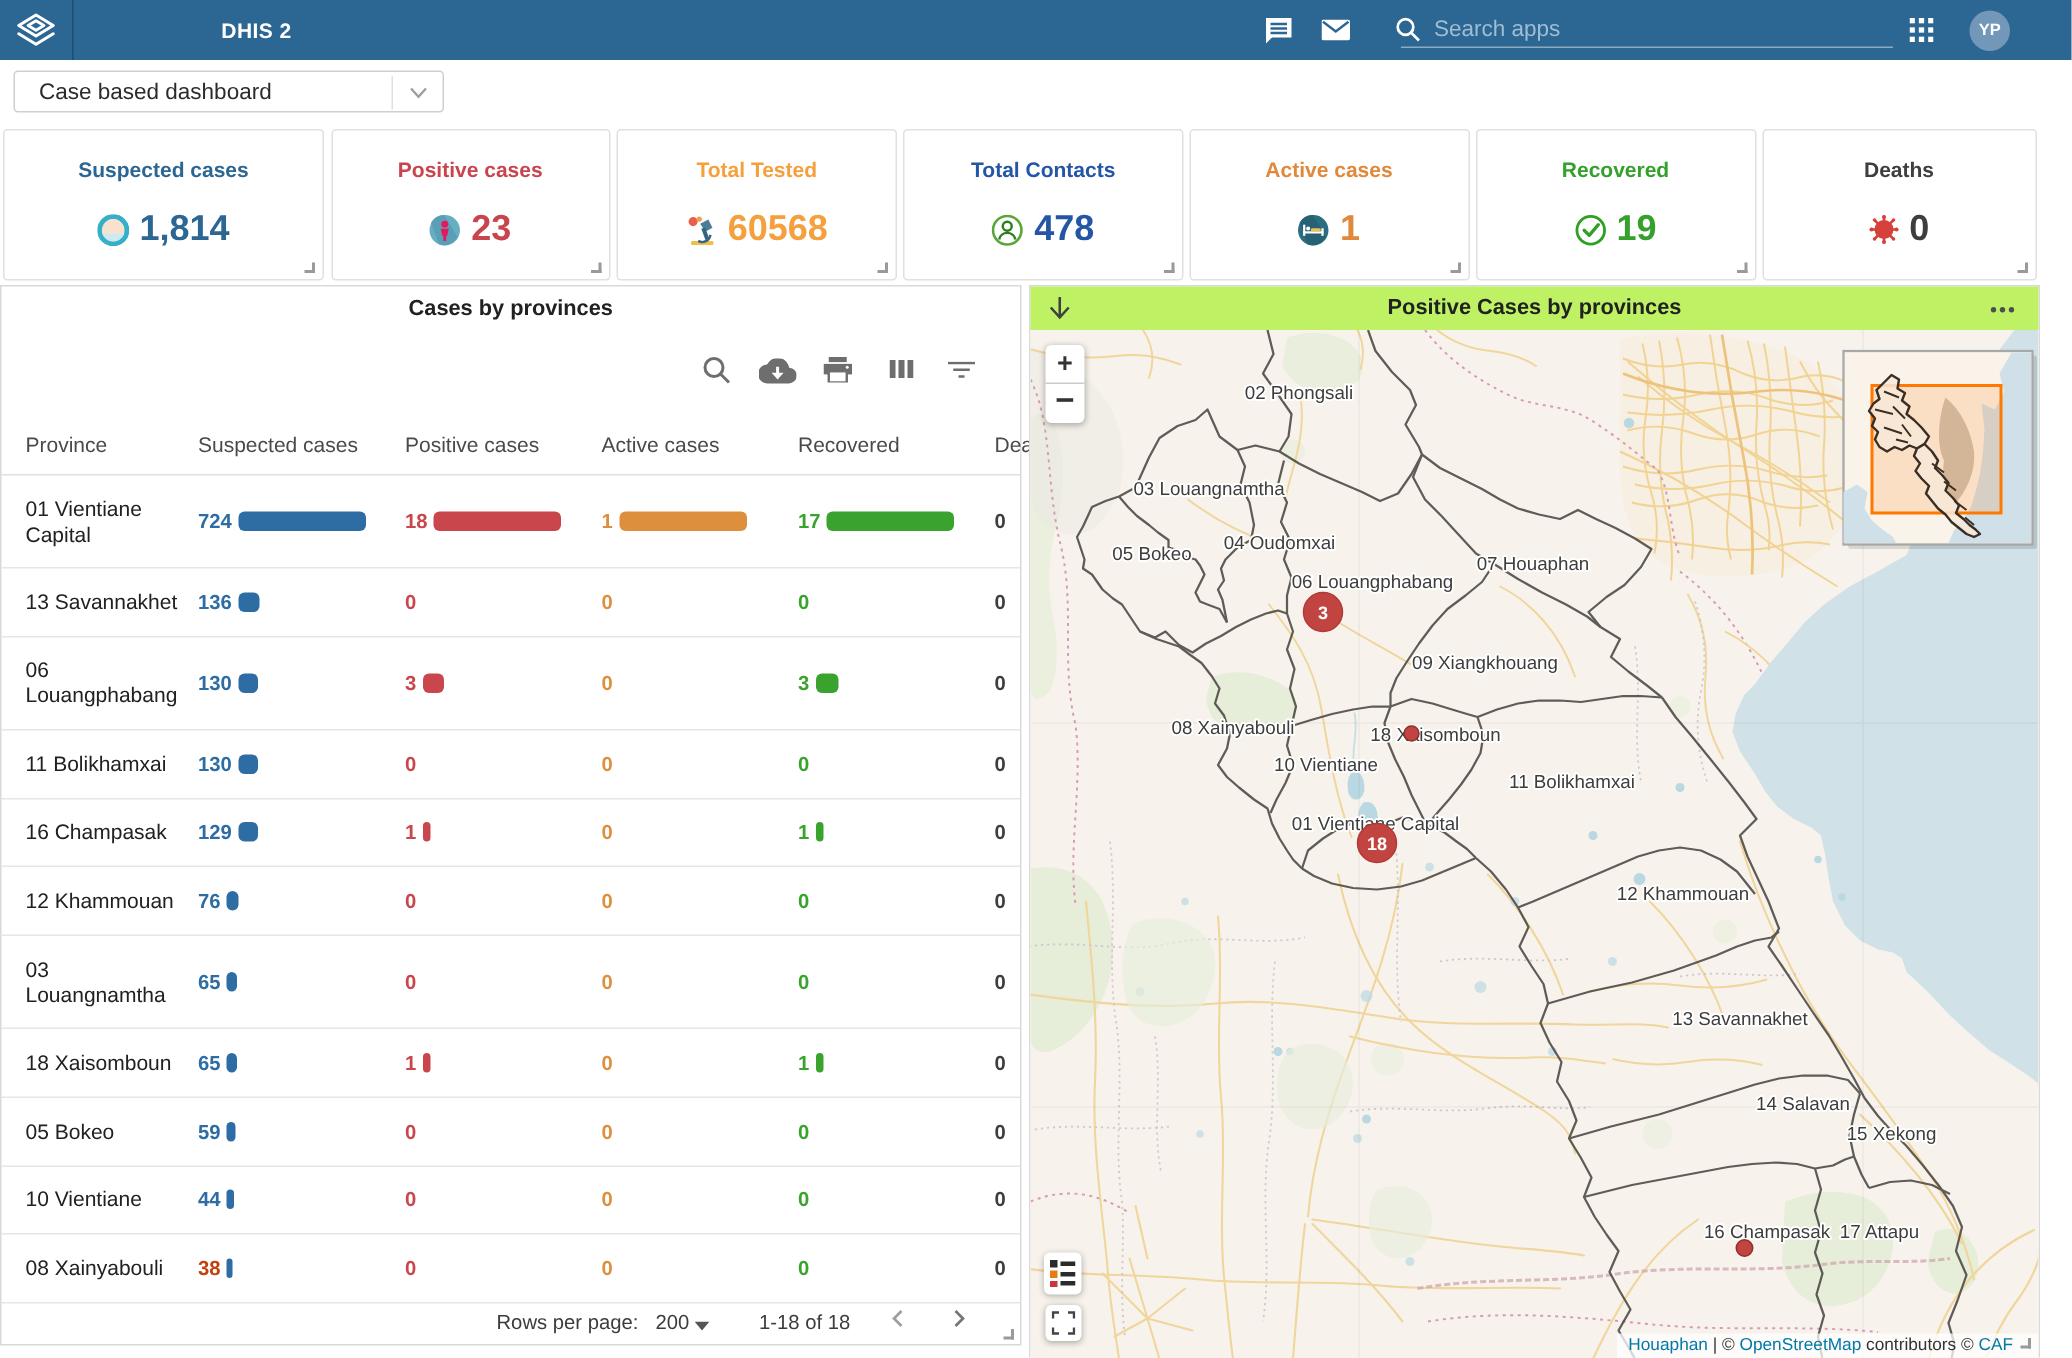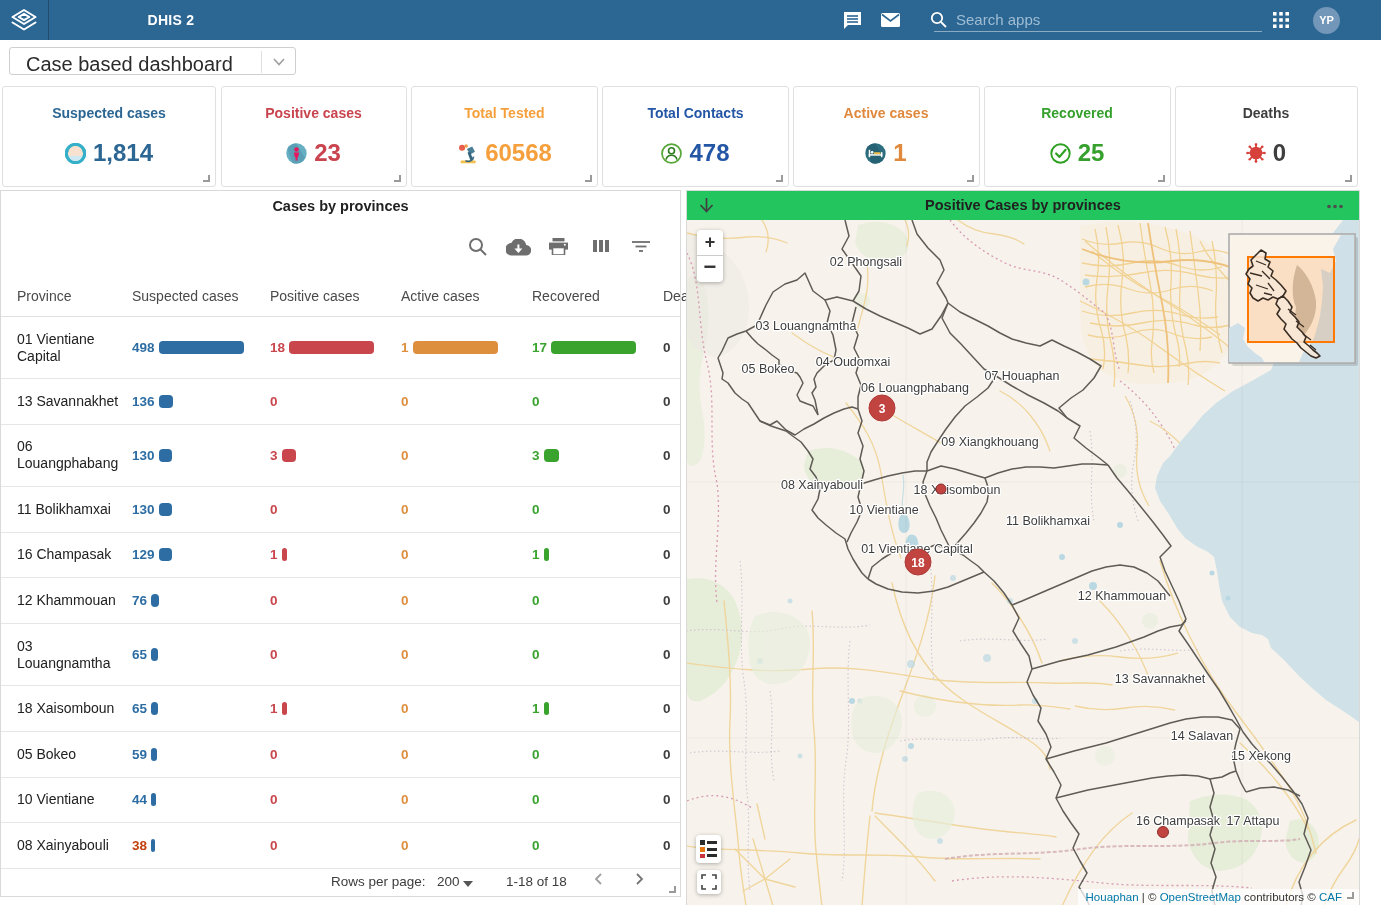--- a/index.html
+++ b/index.html
@@ -27,21 +27,21 @@
 
 .thead{position:absolute;left:0;top:80px;width:679px;height:46px;border-bottom:1px solid #e0e0e0;color:#4a4a4a;font-size:14px}
 .thead span{position:absolute;top:17px}
 .trow{position:absolute;left:0;width:679px;border-bottom:1px solid #e6e6e6}
 .tc{position:absolute;top:0;height:100%;display:flex;align-items:center}
 .prov{left:16px;width:112px;font-size:14px;color:#212121;line-height:17px}
 .num{font-weight:bold;font-size:13.5px}
 .bar{height:13px;border-radius:4px;margin-left:4px}
 .tfoot{position:absolute;left:0;bottom:0;width:679px;height:27px;font-size:13.5px;color:#3c3c3c}
 
-.maphdr{position:absolute;left:0;top:0;width:672px;height:29px;background:#22c55e}
+.maphdr{position:absolute;left:0;top:0;width:672px;height:29px;background:#bef264}
 .mapbox{position:absolute;left:0;top:29px;width:672px;height:686px;background:#f7f3ec;overflow:hidden}
 .lctl{position:absolute;background:#fff;border-radius:4px;box-shadow:0 1px 4px rgba(0,0,0,.3)}
 .zoomctl{left:10px;top:10px;width:26px;height:52px;font-weight:bold;text-align:center}
 .zoomctl .b{height:26px;line-height:25px;font-size:18px;color:#333}
 .zoomctl .b1{border-bottom:1px solid #ccc}
 .attr{position:absolute;right:0;bottom:0;height:17px;background:rgba(255,255,255,.75);font-size:11.5px;color:#333;padding:2px 17px 0 8px;white-space:nowrap}
 .attr a{color:#0078a8;text-decoration:none}
 </style></head>
 <body>
 
@@ -83,21 +83,21 @@
         <rect x="14" y="7" width="4" height="4"></rect>
         <rect x="0" y="14" width="4" height="4"></rect>
         <rect x="7" y="14" width="4" height="4"></rect>
         <rect x="14" y="14" width="4" height="4"></rect>
       </g>
     </svg>
  <div class="avatar">YP</div>
 </div>
 
 <div class="ddl">
-    <span class="t" style="left:16px;font-size:20px">Case based dashboard</span>
+    <span class="t" style="left:16px;font-size:15px">Case based dashboard</span>
     <span class="sep"></span>
  <svg class="abs" style="right:10px;top:10px" width="12" height="8" viewBox="0 0 12 8">
       <path d="M1 1 L6 6.5 L11 1" fill="none" stroke="#9e9e9e" stroke-width="1.6"></path>
     </svg>
 </div>
 
 <div id="cards">
     <div class="card" style="left:2px;width:214px">
       <div class="ttl" style="color:#2c6693">Suspected cases</div>
       <div class="row">
@@ -166,21 +166,21 @@
       </div>
       <div class="rsz"></div>
     </div>
     <div class="card" style="left:983.5px;width:187px">
       <div class="ttl" style="color:#35a02c">Recovered</div>
       <div class="row">
         <svg width="21" height="21" viewBox="0 0 31 31">
           <circle cx="15.5" cy="15.5" r="13.6" fill="none" stroke="#2ea022" stroke-width="2.8"></circle>
           <path d="M9 15.5 L14 20.5 L23 10" fill="none" stroke="#2ea022" stroke-width="3.2" stroke-linecap="round" stroke-linejoin="round"></path>
         </svg>
-        <span class="val" style="color:#35a02c">25</span>
+        <span class="val" style="color:#35a02c">19</span>
       </div>
       <div class="rsz"></div>
     </div>
     <div class="card" style="left:1174.5px;width:183px">
       <div class="ttl" style="color:#3e3e3e">Deaths</div>
       <div class="row">
         <svg width="20" height="20" viewBox="0 0 30 30">
           <g fill="#d6413b">
             <circle cx="15" cy="15" r="9.5"></circle>
             <g stroke="#d6413b" stroke-width="2.6" stroke-linecap="round">
@@ -248,21 +248,21 @@
       <span style="left:131px">Suspected cases</span>
       <span style="left:269px">Positive cases</span>
       <span style="left:400px">Active cases</span>
       <span style="left:531px">Recovered</span>
       <span style="left:662px">Deaths</span>
  </div>
  <div id="tbody">
       <div class="trow" style="top:126px;height:62px">
         <div class="tc prov">01 Vientiane<br>Capital</div>
         <div class="tc" style="left:131px;width:138px">
-          <span class="num" style="color:#2d6da3">498</span>
+          <span class="num" style="color:#2d6da3">724</span>
           <i class="bar" style="width:85px;background:#2d6da3"></i>
         </div>
         <div class="tc" style="left:269px;width:131px">
           <span class="num" style="color:#c9464d">18</span>
           <i class="bar" style="width:85px;background:#c9464d"></i>
         </div>
         <div class="tc" style="left:400px;width:131px">
           <span class="num" style="color:#dd8f3e">1</span>
           <i class="bar" style="width:85px;background:#dd8f3e"></i>
         </div>

